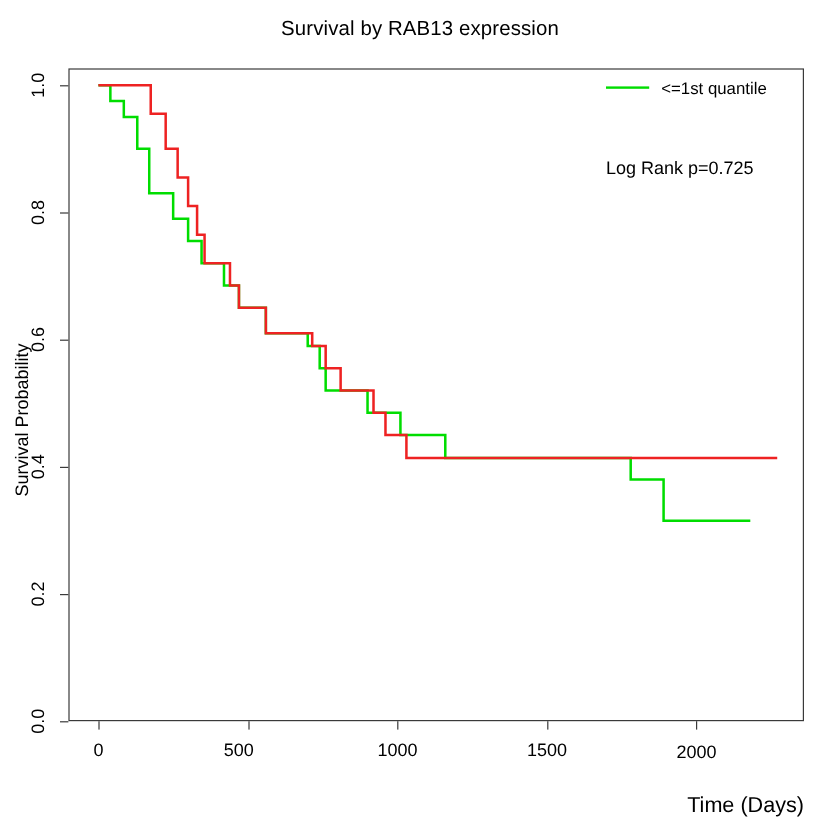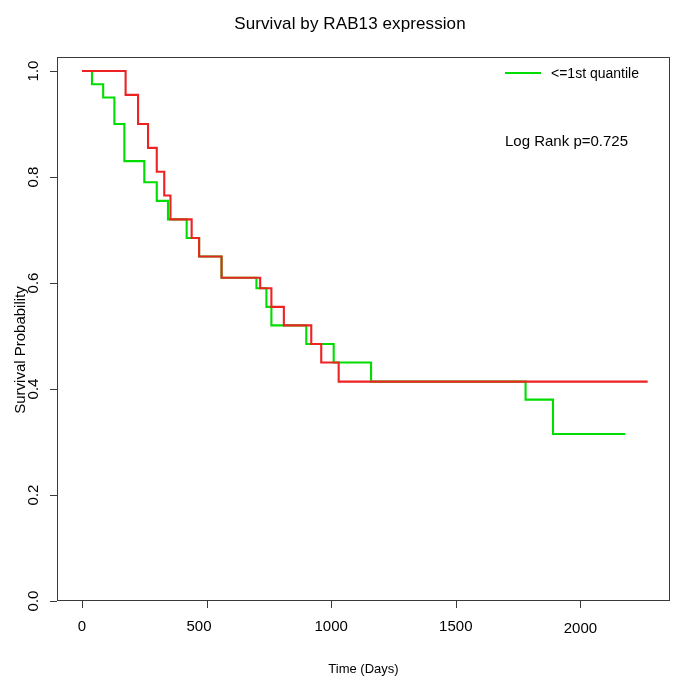--- a/index.html
+++ b/index.html
@@ -20,21 +20,21 @@
       transform:translate(-50%,-50%) rotate(-90deg);white-space:nowrap;}
   .xtick-label{position:absolute;font-size:15px;
       transform:translate(-50%,0);white-space:nowrap;}
   .ytick-mark{position:absolute;background:#3a3a3a;height:1px;width:7px;left:50px;}
   .xtick-mark{position:absolute;background:#3a3a3a;width:1px;height:7px;top:601px;}
 
   #ylabel{position:absolute;left:-3px;top:50%;font-size:15px;
       transform:translate(-50%,-50%) rotate(-90deg);transform-origin:center;
       white-space:nowrap;width:240px;text-align:center;margin-left:22px;}
   #ylabel-wrap{position:absolute;left:0;top:0;width:26px;height:700px;}
-  #xlabel{position:absolute;left:57px;top:661px;width:613px;text-align:center;font-size:13px;}
+  #xlabel{position:absolute;left:57px;top:661px;width:613px;text-align:right;font-size:18px;}
 
   #legend{position:absolute;left:505px;top:62px;}
   .legend-row{display:flex;align-items:center;height:21px;}
   .legend-swatch{width:36px;height:0;border-top:2px solid #000;margin-right:10px;}
   .legend-text{font-size:14px;white-space:nowrap;}
   #logrank{position:absolute;left:505px;top:132px;font-size:15px;white-space:nowrap;}
 </style>
 </head>
 <body>
 

